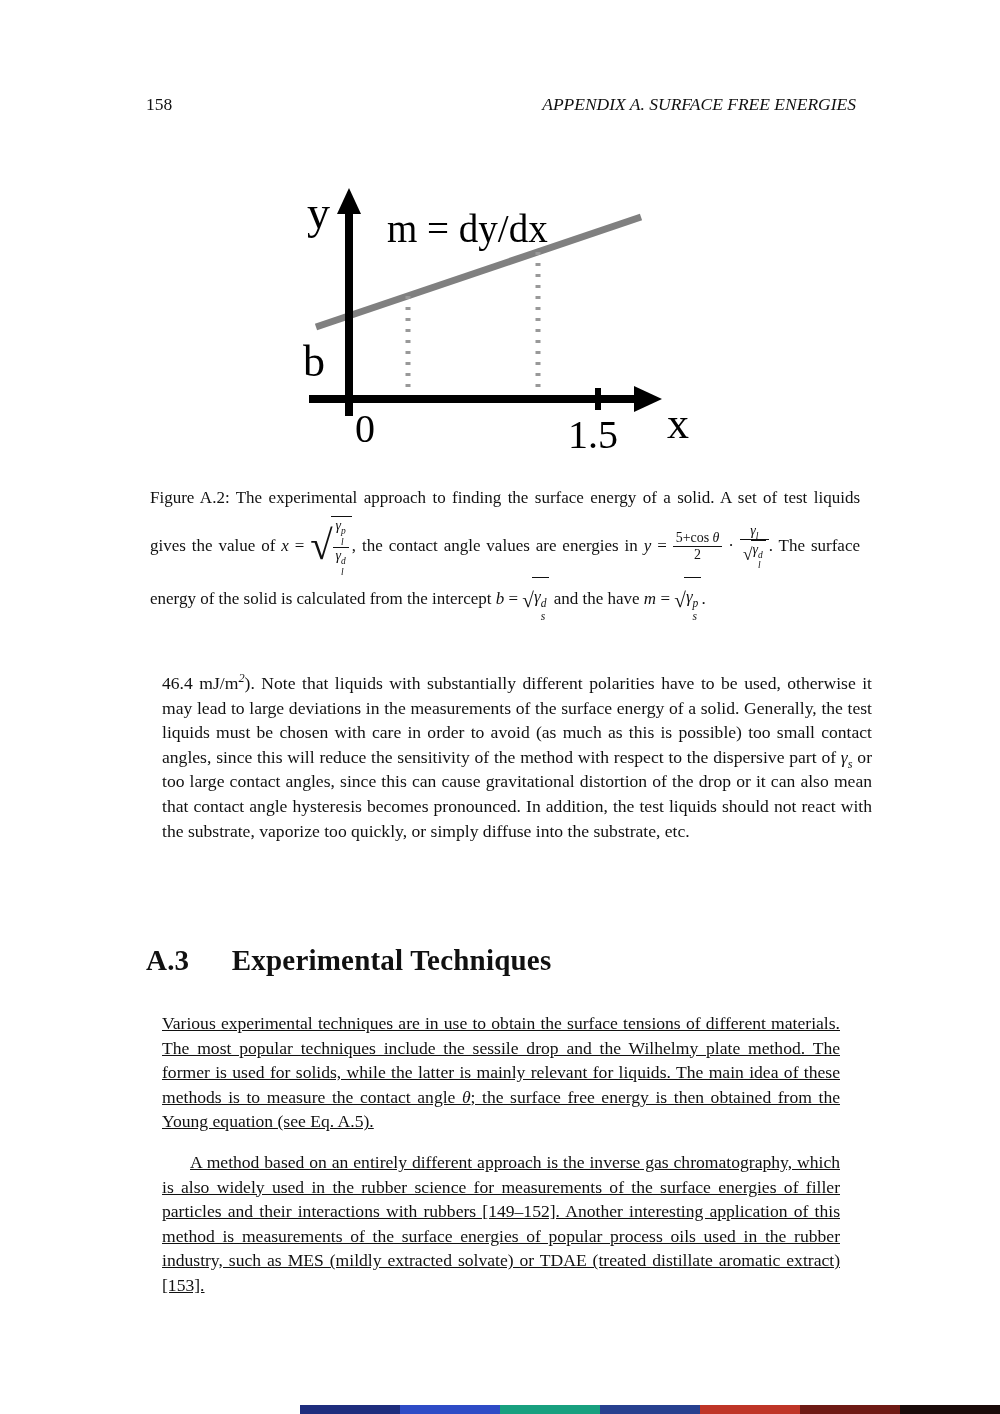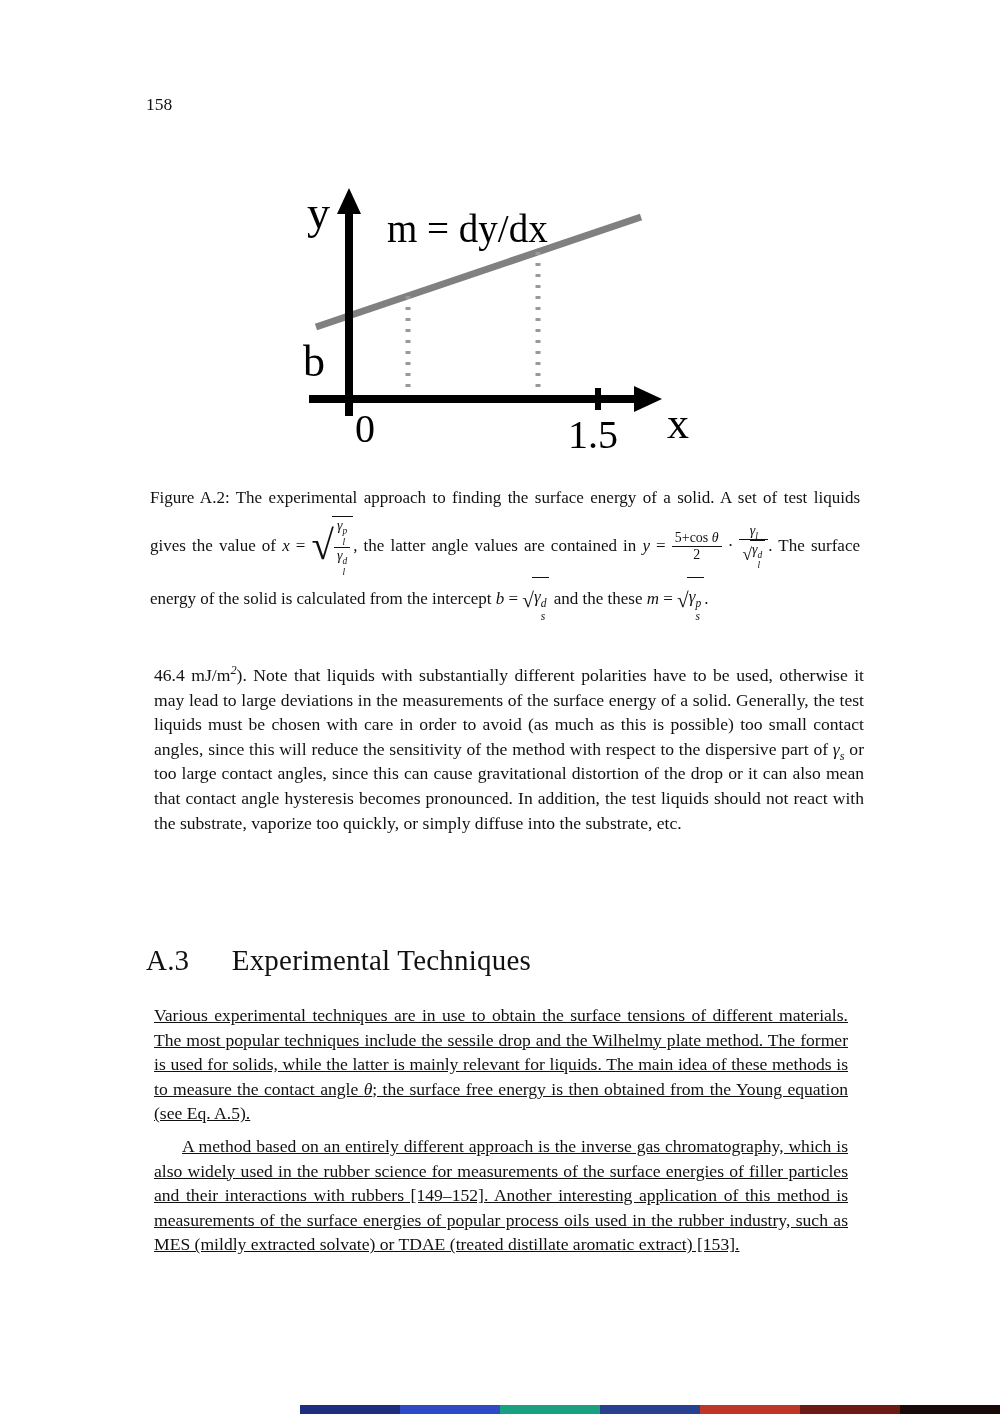--- a/index.html
+++ b/index.html
@@ -19,26 +19,26 @@
   .figure-wrap {
     position:absolute; top:184px; left:146px; width:710px;
     display:flex; justify-content:center;
   }
   svg text { font-family:"Liberation Serif","DejaVu Serif",serif; fill:#000; }
 
   .caption {
     position:absolute; top:476px; left:146px; width:710px; margin:4px;
     font-size:17px; line-height:36px; text-align:justify;
   }
-  .body-text { font-size:17.6px; line-height:24.6px; text-align:justify; margin:8px; }
+  .body-text { font-size:17.6px; line-height:24.6px; text-align:justify; margin:16px; }
   .para1 { position:absolute; top:655px; left:146px; width:710px; }
 
   .heading {
     position:absolute; top:944px; left:146px; margin:0;
-    font-size:29px; font-weight:normal; letter-spacing:0.2px;
+    font-size:29px; font-weight:bold; letter-spacing:0.2px;
   }
   .heading .num { margin-right:35px; }
 
   .flow { position:absolute; top:995px; left:146px; width:710px;text-decoration:underline; }
   .flow p + p { margin-top:0; }
   .indent { text-indent:28px; }
 
   .it { font-style:italic; }
   sub, sup { font-size:0.7em; font-style:italic; line-height:0; }
 
@@ -64,20 +64,21 @@
     display:flex;
   }
 </style>
 </head>
 <body>
 
 <div class="page">
 
   <div class="header">
     <span>158</span>
+    <span class="title">APPENDIX A.  SURFACE FREE ENERGIES</span>
   </div>
 
   <div class="figure-wrap">
     <svg width="420" height="295" viewBox="0 0 420 295">
 
       <line x1="25" y1="143" x2="350" y2="33" stroke-width="7" stroke="#808080"></line>
 
       <line x1="117" y1="112" x2="117" y2="212" stroke-width="5" stroke-dasharray="3 8" stroke="#999999"></line>
       <line x1="247" y1="68" x2="247" y2="212" stroke-width="5" stroke-dasharray="3 8" stroke="#999999"></line>
 
@@ -98,33 +99,33 @@
 
   <p class="caption"><span>Figure A.2: The experimental approach to finding the surface energy of a solid.  A set of test liquids gives the value of </span><span class="it">x</span><span> = </span><span class="sqrt big">
         <span class="rad">√</span>
         <span class="vinc"><span class="frac"><span class="num"><span class="it">γ</span><span class="subsup">
                 <span>p</span>
                 <span>l</span>
               </span></span><span class="den"><span class="it">γ</span><span class="subsup">
                 <span>d</span>
                 <span>l</span>
               </span></span></span></span>
-      </span><span>, the latter angle values are contained in </span><span class="it">y</span><span> = </span><span class="frac"><span class="num"><span>5+cos </span><span class="it">θ</span></span><span class="den"><span>2</span></span></span><span> · </span><span class="frac"><span class="num"><span class="it">γ</span><sub>l</sub></span><span class="den"><span class="sqrt">
+      </span><span>, the contact angle values are energies in </span><span class="it">y</span><span> = </span><span class="frac"><span class="num"><span>5+cos </span><span class="it">θ</span></span><span class="den"><span>2</span></span></span><span> · </span><span class="frac"><span class="num"><span class="it">γ</span><sub>l</sub></span><span class="den"><span class="sqrt">
             <span class="rad">√</span>
             <span class="vinc"><span class="it">γ</span><span class="subsup">
                 <span>d</span>
                 <span>l</span>
               </span></span>
           </span></span></span><span>.  The surface energy of the solid is calculated from the intercept </span><span class="it">b</span><span> = </span><span class="sqrt">
         <span class="rad">√</span>
         <span class="vinc"><span class="it">γ</span><span class="subsup">
             <span>d</span>
             <span>s</span>
           </span></span>
-      </span><span> and the these </span><span class="it">m</span><span> = </span><span class="sqrt">
+      </span><span> and the have </span><span class="it">m</span><span> = </span><span class="sqrt">
         <span class="rad">√</span>
         <span class="vinc"><span class="it">γ</span><span class="subsup">
             <span>p</span>
             <span>s</span>
           </span></span>
       </span><span>.</span></p>
 
   <p class="body-text para1"><span>46.4 mJ/m</span><sup>2</sup><span>).  Note that liquids with substantially different polarities have to be used, otherwise it may lead to large deviations in the measurements of the surface energy of a solid.  Generally, the test liquids must be chosen with care in order to avoid (as much as this is possible) too small contact angles, since this will reduce the sensitivity of the method with respect to the dispersive part of </span><span class="it">γ</span><sub>s</sub><span> or too large contact angles, since this can cause gravitational distortion of the drop or it can also mean that contact angle hysteresis becomes pronounced.  In addition, the test liquids should not react with the substrate, vaporize too quickly, or simply diffuse into the substrate, etc.</span></p>
 
   <h2 class="heading">

